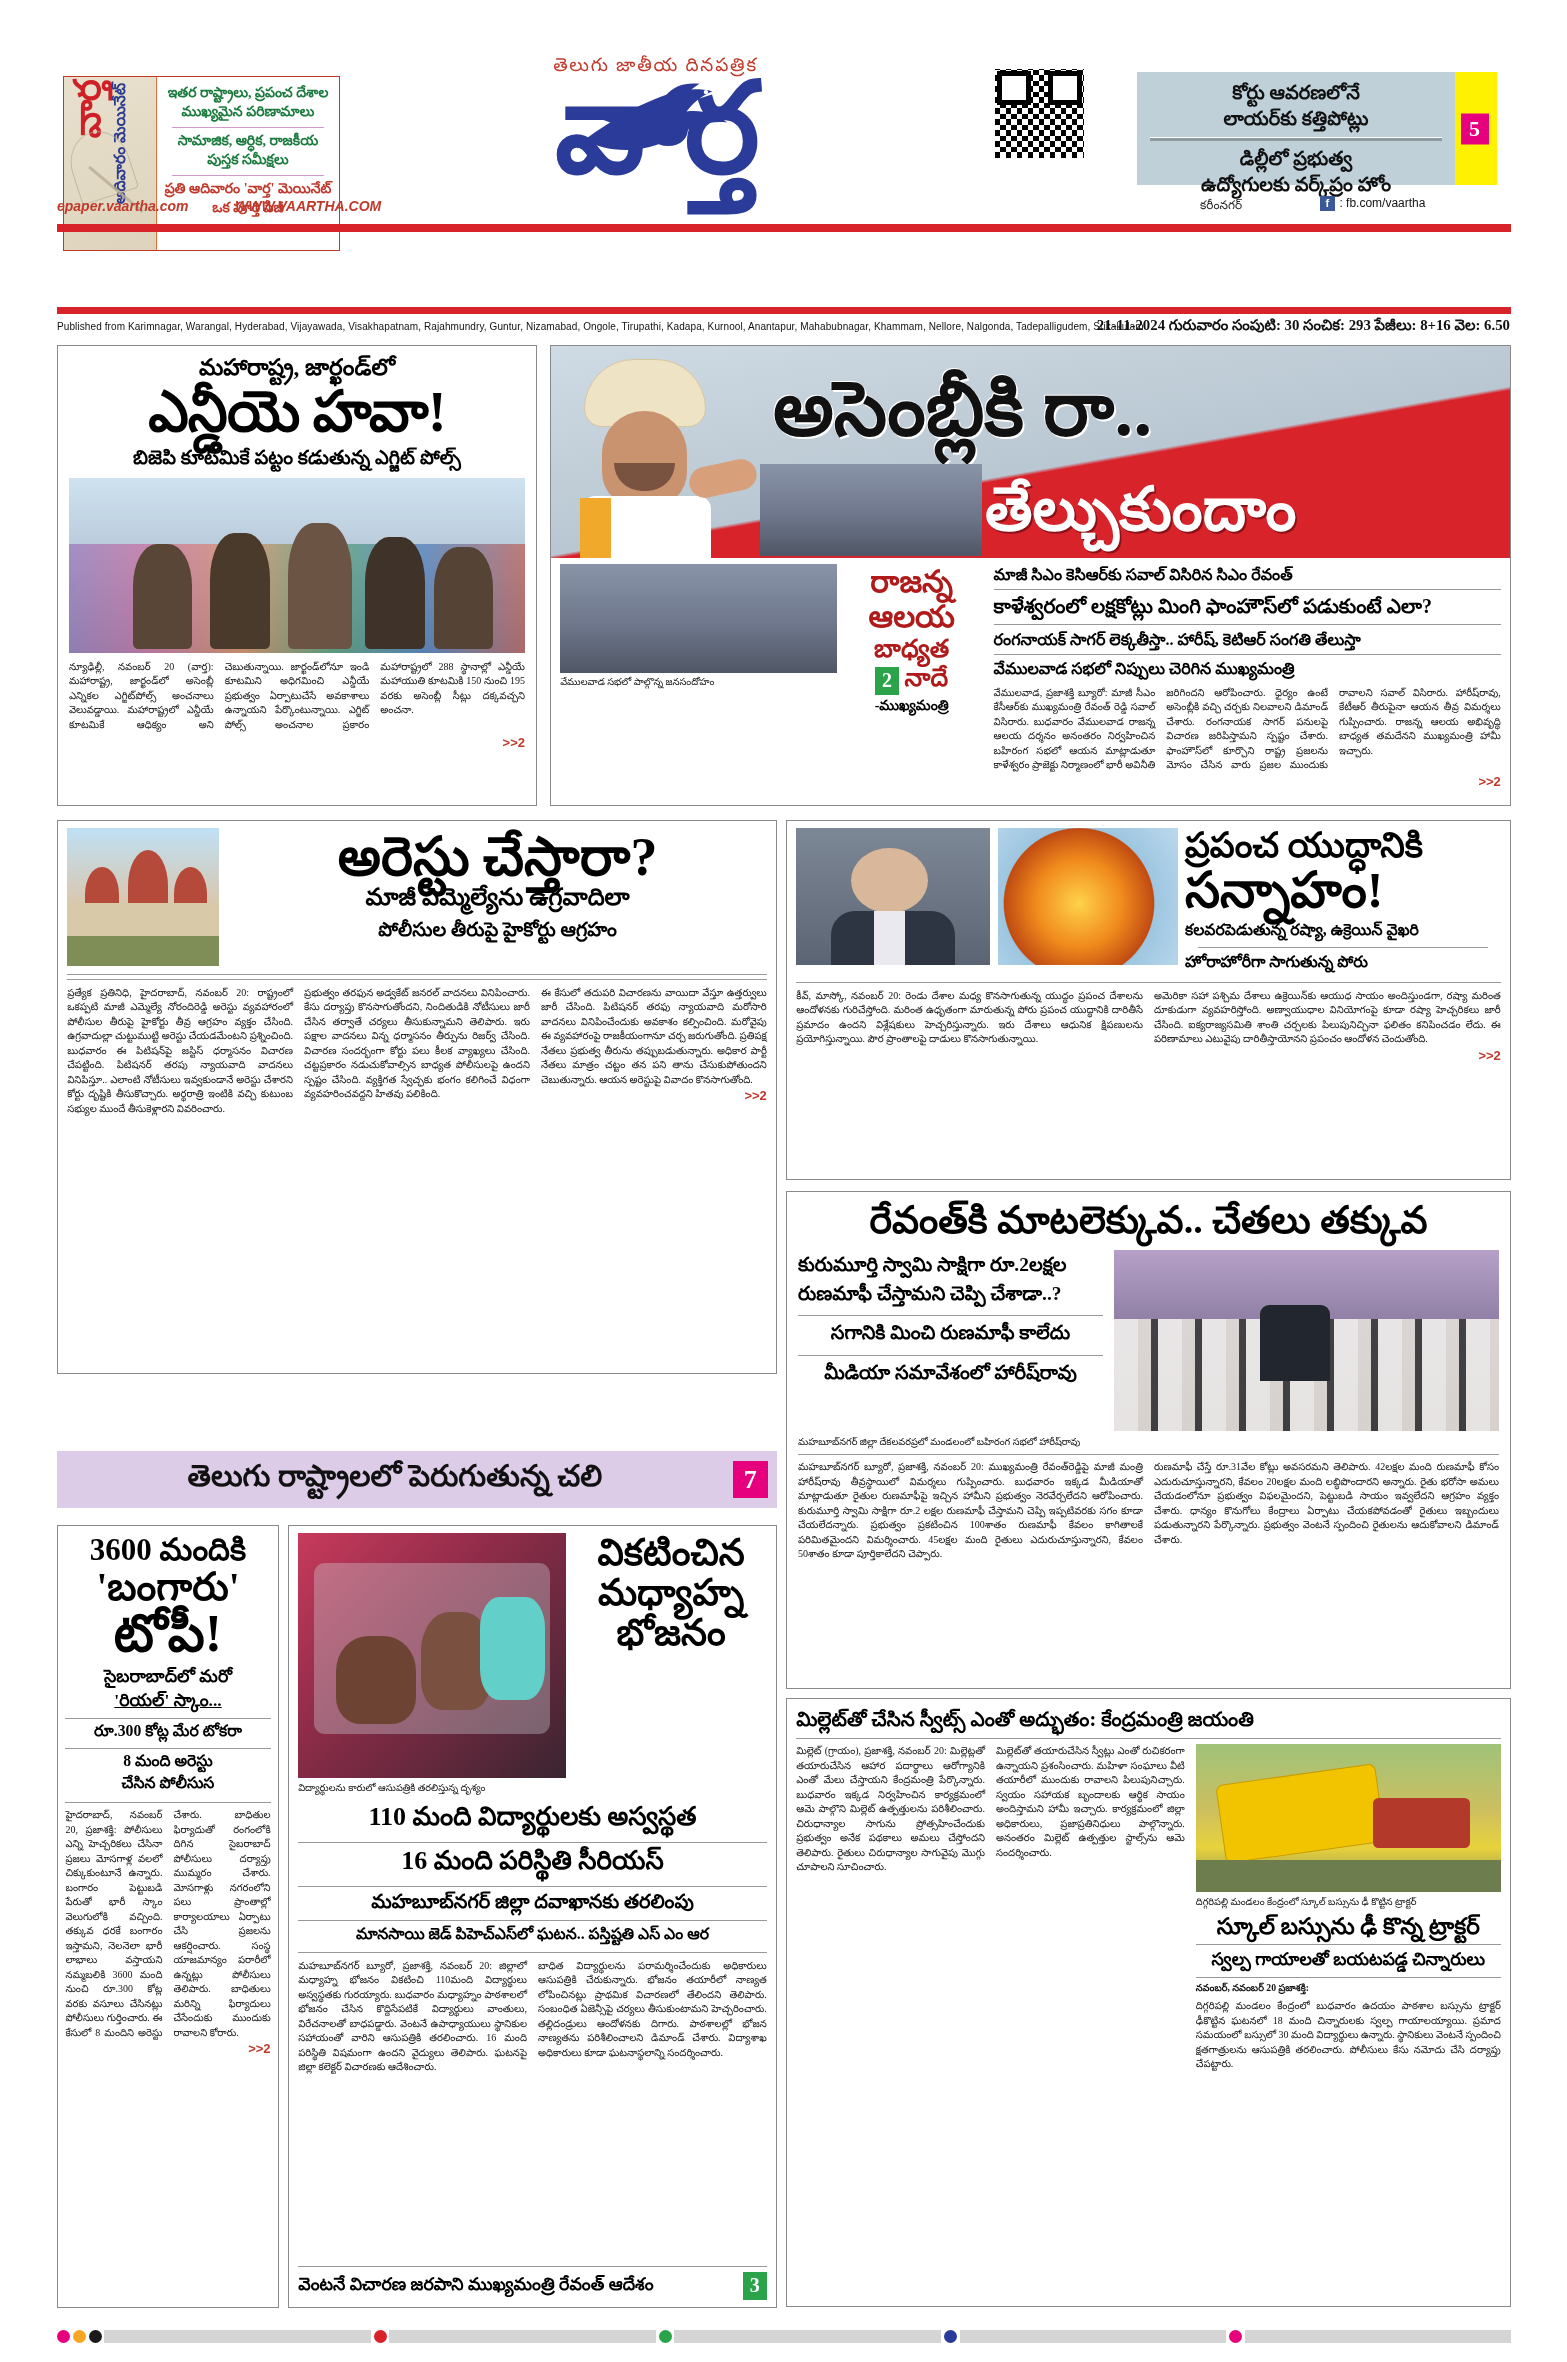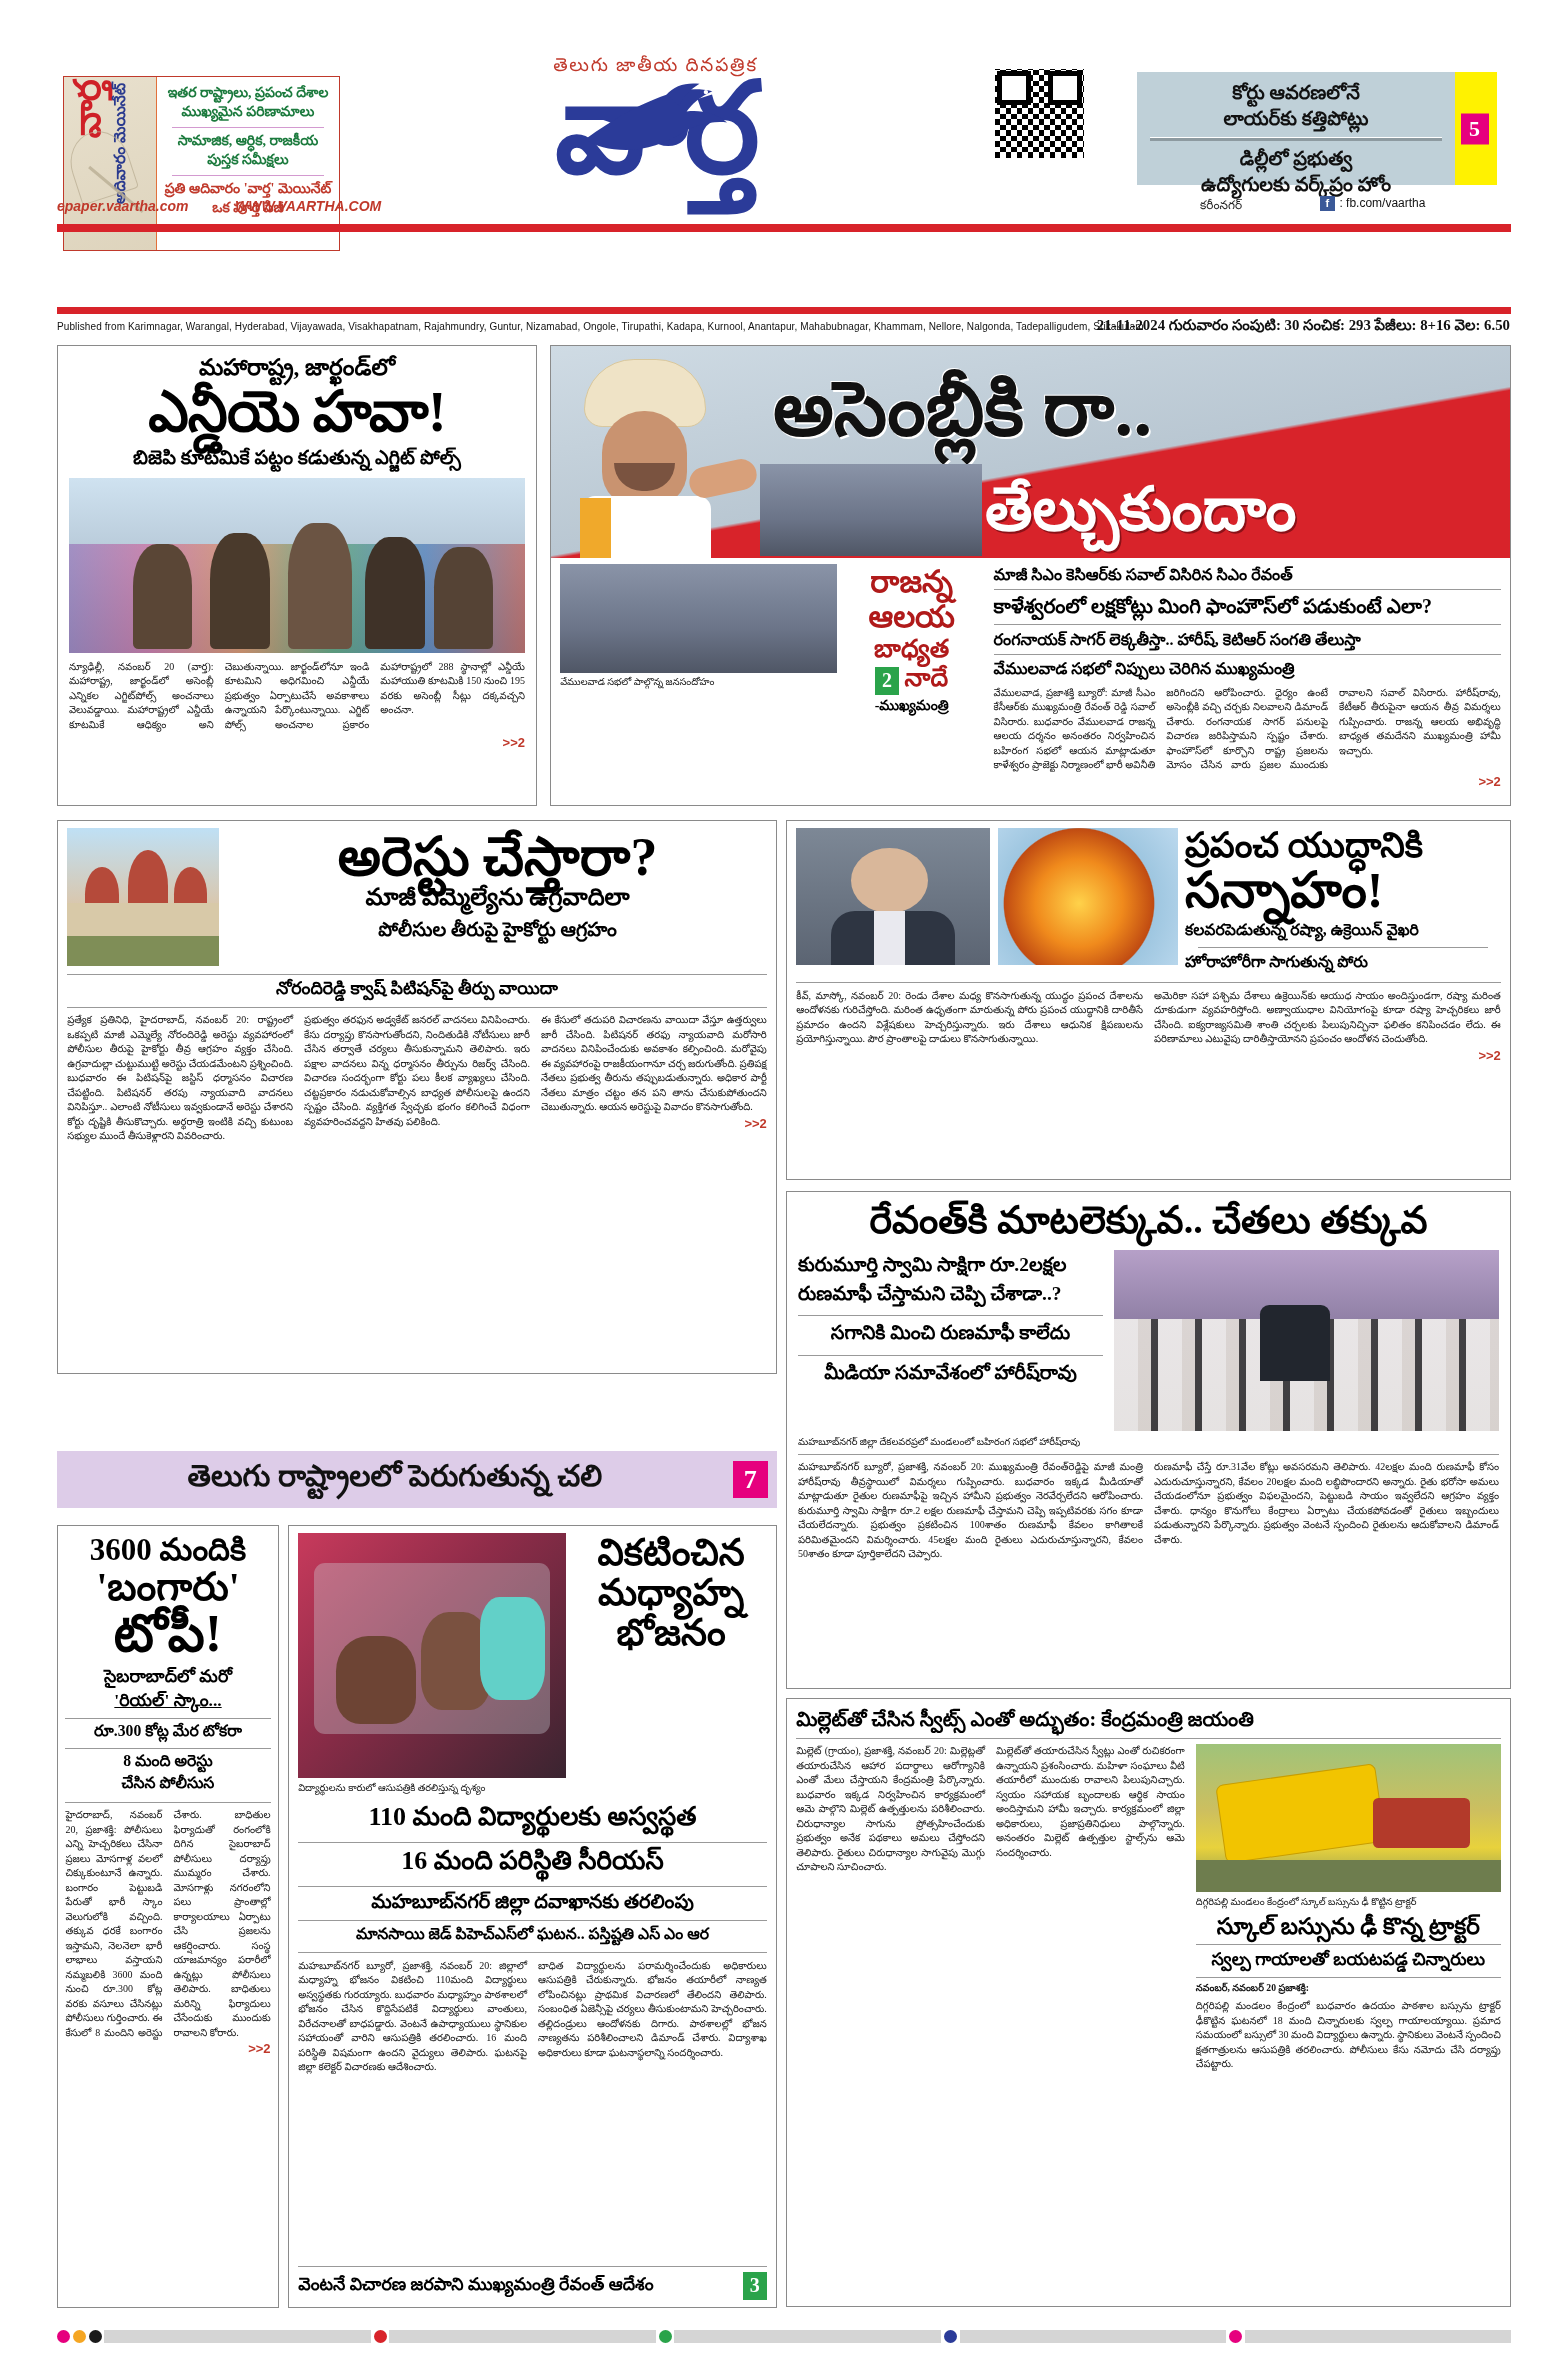--- a/index.html
+++ b/index.html
@@ -286,21 +286,20 @@
         <div style="position:absolute;left:0;bottom:22%;width:100%;height:24%;background:#d8c9a8;"></div>
         <div style="position:absolute;left:0;bottom:0;width:100%;height:22%;background:#7f8e57;"></div>
       </div>
       <div style="flex:1;">
         <div class="hdr1 ctr" style="font-size:54px;line-height:1.0;margin-top:1.8px;">అరెస్టు చేస్తారా?</div>
         <div class="hdr1 ctr" style="font-size:24px;line-height:1.15;">మాజీ ఎమ్మెల్యేను ఉగ్రవాదిలా</div>
         <div class="hdr1 ctr" style="font-size:19.4px;margin-top:7.4px;">పోలీసుల తీరుపై హైకోర్టు ఆగ్రహం</div>
       </div>
     </div>
     <div class="rule" style="margin:7.4px 0 3.7px;"></div>
-    <div class="hdr1 ctr" style="font-size:17.5px;">నోరందిరెడ్డి క్వాష్ పిటిషన్‌పై తీర్పు వాయిదా</div>
     <div class="rule" style="margin:4.6px 0 5.5px;"></div>
     <div style="display:flex;gap:11px;">
       <div class="body-txt" style="flex:1;">ప్రత్యేక ప్రతినిధి, హైదరాబాద్, నవంబర్ 20: రాష్ట్రంలో ఒకప్పటి మాజీ ఎమ్మెల్యే నోరందిరెడ్డి అరెస్టు వ్యవహారంలో పోలీసుల తీరుపై హైకోర్టు తీవ్ర ఆగ్రహం వ్యక్తం చేసింది. ఉగ్రవాదుల్లా చుట్టుముట్టి అరెస్టు చేయడమేంటని ప్రశ్నించింది. బుధవారం ఈ పిటిషన్‌పై జస్టిస్ ధర్మాసనం విచారణ చేపట్టింది. పిటిషనర్ తరపు న్యాయవాది వాదనలు వినిపిస్తూ.. ఎలాంటి నోటీసులు ఇవ్వకుండానే అరెస్టు చేశారని కోర్టు దృష్టికి తీసుకొచ్చారు. అర్థరాత్రి ఇంటికి వచ్చి కుటుంబ సభ్యుల ముందే తీసుకెళ్లారని వివరించారు.</div>
       <div class="body-txt" style="flex:1;">ప్రభుత్వం తరఫున అడ్వకేట్ జనరల్ వాదనలు వినిపించారు. కేసు దర్యాప్తు కొనసాగుతోందని, నిందితుడికి నోటీసులు జారీ చేసిన తర్వాతే చర్యలు తీసుకున్నామని తెలిపారు. ఇరు పక్షాల వాదనలు విన్న ధర్మాసనం తీర్పును రిజర్వ్ చేసింది. విచారణ సందర్భంగా కోర్టు పలు కీలక వ్యాఖ్యలు చేసింది. చట్టప్రకారం నడుచుకోవాల్సిన బాధ్యత పోలీసులపై ఉందని స్పష్టం చేసింది. వ్యక్తిగత స్వేచ్ఛకు భంగం కలిగించే విధంగా వ్యవహరించవద్దని హితవు పలికింది.</div>
       <div style="flex:1;">
         <div class="body-txt">ఈ కేసులో తదుపరి విచారణను వాయిదా వేస్తూ ఉత్తర్వులు జారీ చేసింది. పిటిషనర్ తరఫు న్యాయవాది మరోసారి వాదనలు వినిపించేందుకు అవకాశం కల్పించింది. మరోవైపు ఈ వ్యవహారంపై రాజకీయంగానూ చర్చ జరుగుతోంది. ప్రతిపక్ష నేతలు ప్రభుత్వ తీరును తప్పుబడుతున్నారు. అధికార పార్టీ నేతలు మాత్రం చట్టం తన పని తాను చేసుకుపోతుందని చెబుతున్నారు. ఆయన అరెస్టుపై వివాదం కొనసాగుతోంది.</div>
         <div style="text-align:right;"><span class="arrow">&gt;&gt;2</span></div>
       </div>
     </div>
   </div>

